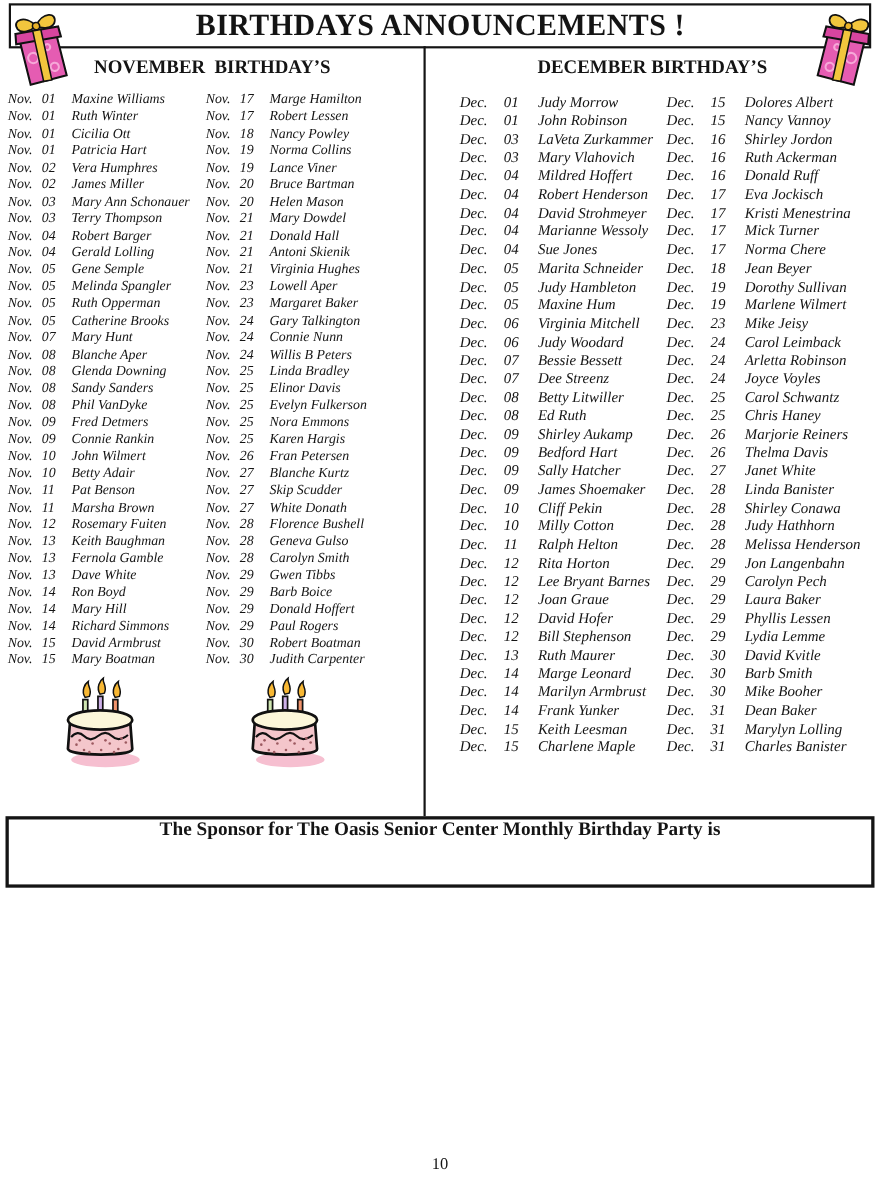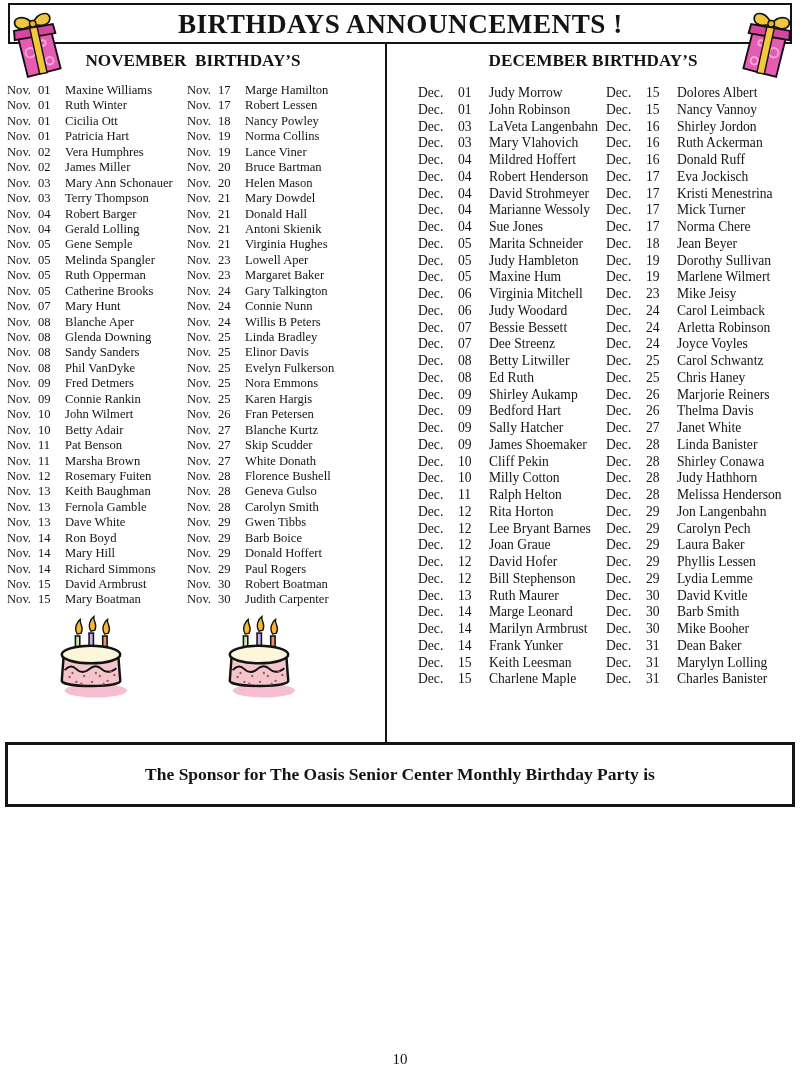--- a/index.html
+++ b/index.html
@@ -12,35 +12,35 @@
     border:2px solid #141414;display:flex;align-items:center;justify-content:center;background:#fff;
   }
   .title{font-size:28px;font-weight:bold;letter-spacing:.5px;transform:scaleX(.97);white-space:pre;}
   .gift{position:absolute;width:60px;height:78px;z-index:3;}
   .gift-left{left:7px;top:5px;}
   .gift-right{right:3px;top:5px;transform:scaleX(-1);}
   .divider{position:absolute;left:385px;top:42px;width:2px;height:702px;background:#141414;}
   .section-heading{position:absolute;top:50px;font-weight:bold;font-size:17.5px;text-align:center;white-space:pre;transform:scaleX(.98);}
   .nov-heading{left:0;width:386px;}
   .dec-heading{left:386px;width:414px;}
-  .list{position:absolute;}
+  .list{position:absolute;font-style:italic;}
   .row{display:grid;}
   .nov .row{grid-template-columns:31px 27px 1fr;font-size:12.6px;line-height:15.45px;height:15.45px;}
   .dec .row{grid-template-columns:40px 31px 1fr;font-size:13.6px;line-height:16.75px;height:16.75px;}
   .row span{white-space:nowrap;overflow:visible;}
   .nov1{left:7px;top:83px;width:176px;}
   .nov2{left:187px;top:83px;width:196px;}
   .dec1{left:418px;top:85px;width:190px;}
   .dec2{left:606px;top:85px;width:192px;}
   .cake{position:absolute;width:78px;height:94px;}
   .cake1{left:52px;top:608px;}
   .cake2{left:220px;top:608px;}
   .sponsor-box{
     position:absolute;left:5px;right:5px;top:742px;height:59px;
-    border:3px solid #141414;display:flex;flex-direction:column;align-items:center;justify-content:center;gap:25px;background:#fff;
+    border:3px solid #141414;display:flex;flex-direction:column;align-items:center;justify-content:flex-start;gap:25px;background:#fff;
   }
   .sponsor-line{font-weight:bold;font-size:17.5px;line-height:1;}
   .page-number{position:absolute;left:0;right:0;top:1051px;text-align:center;font-size:15px;}
 </style>
 </head>
 <body>
 
 <div class="page">
 
   <div class="title-box">
@@ -431,21 +431,21 @@
         <span>Judy Morrow</span>
       </div>
       <div class="row">
         <span>Dec.</span>
         <span>01</span>
         <span>John Robinson</span>
       </div>
       <div class="row">
         <span>Dec.</span>
         <span>03</span>
-        <span>LaVeta Langenbahn</span>
+        <span>LaVeta Zurkammer</span>
       </div>
       <div class="row">
         <span>Dec.</span>
         <span>03</span>
         <span>Mary Vlahovich</span>
       </div>
       <div class="row">
         <span>Dec.</span>
         <span>04</span>
         <span>Mildred Hoffert</span>

